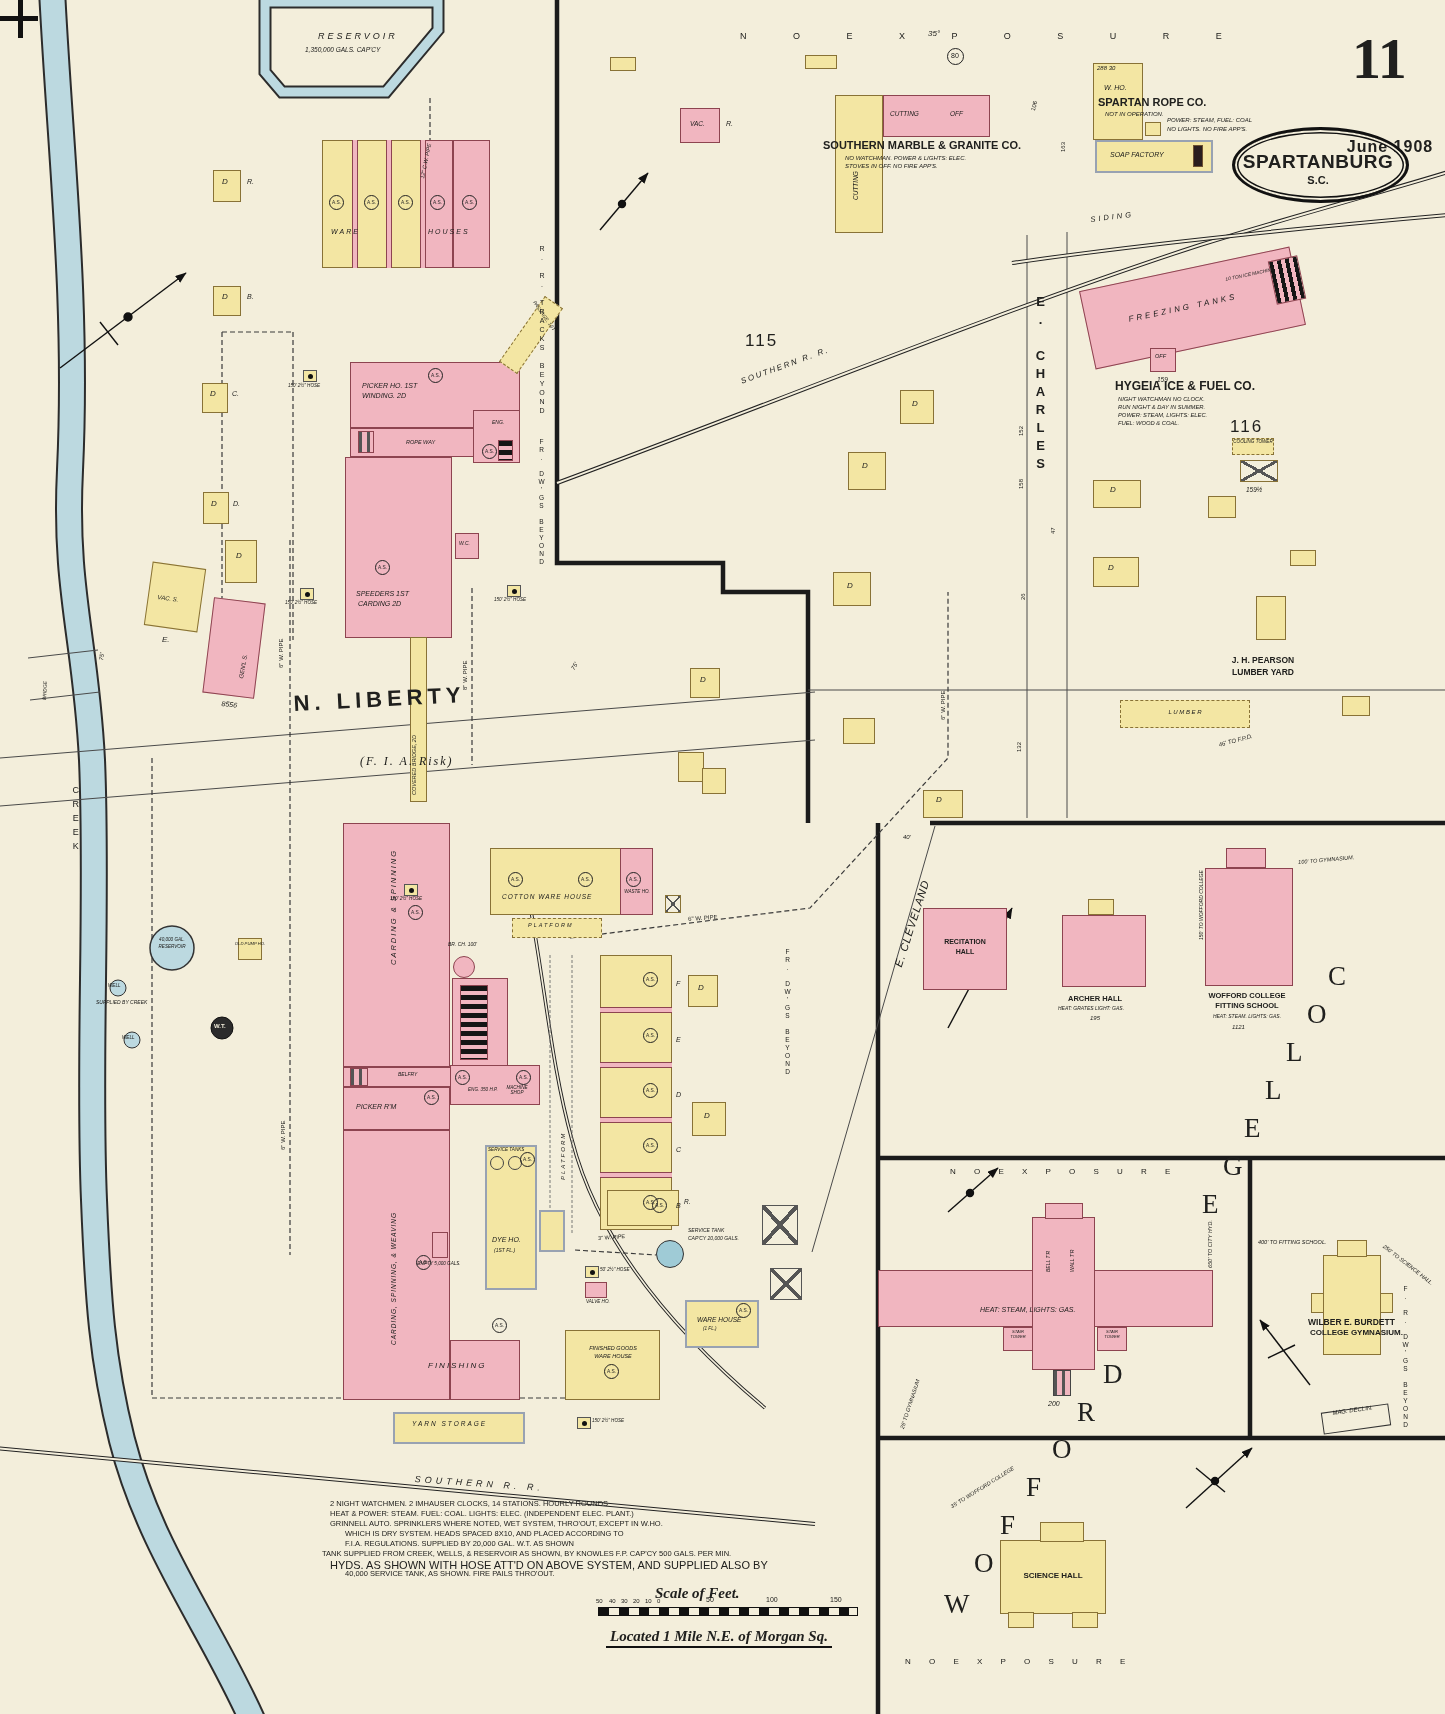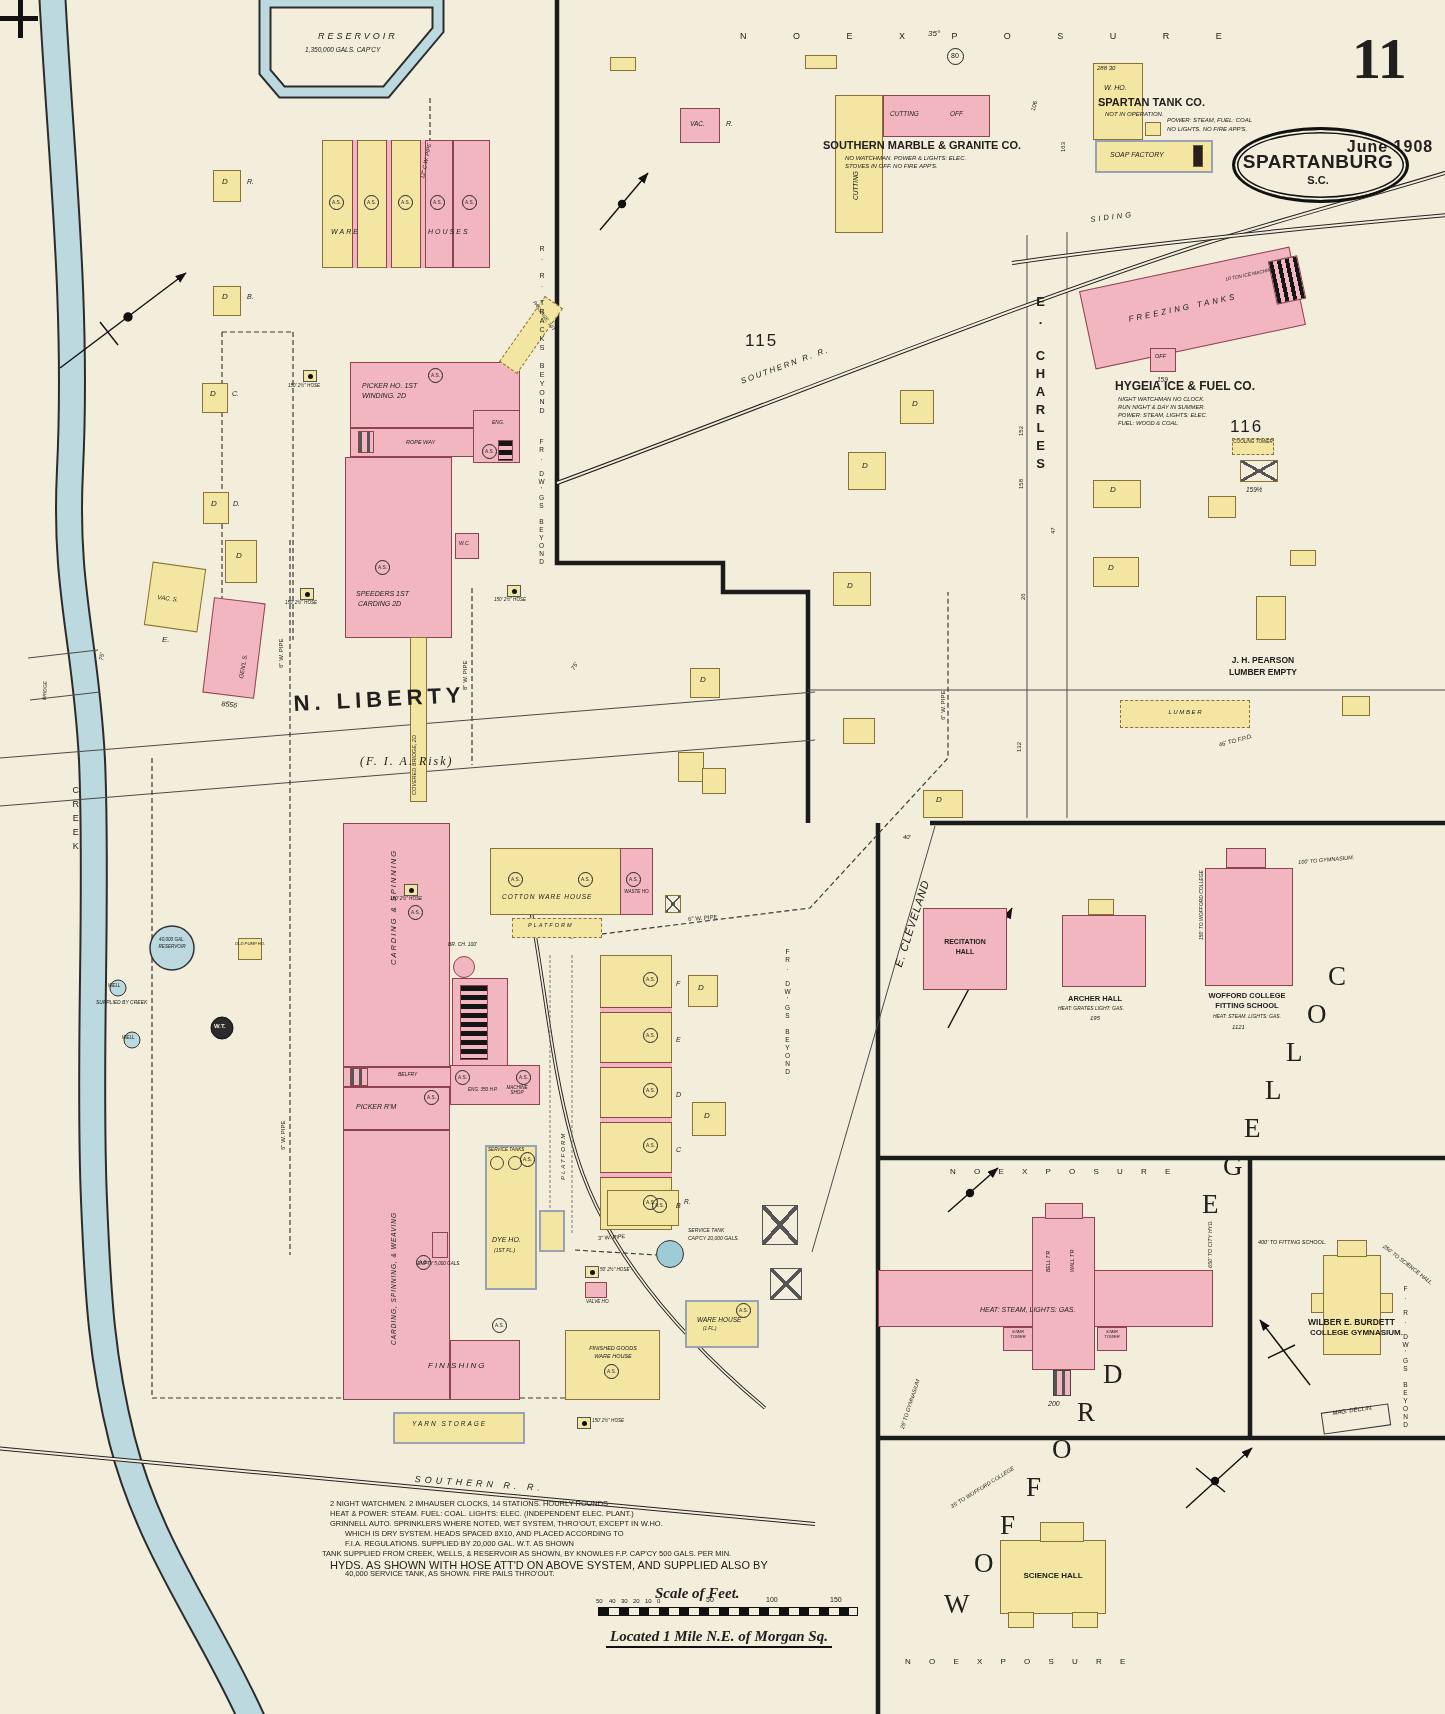--- a/index.html
+++ b/index.html
@@ -121,21 +121,21 @@
 <div class="l b c" style="left:1252px;top:175px;width:132px;font-size:11px">S.C.</div>
 
 <div class="l" style="left:740px;top:32px;font-size:9px;letter-spacing:22px">N O   E X P O S U R E</div>
 <div class="l i" style="left:928px;top:30px;font-size:8px">35°</div>
 <div class="circ" style="left:947px;top:48px;width:17px;height:17px;border:1.2px solid #222"></div>
 <div class="l" style="left:951px;top:52px;font-size:7px">80</div>
 
 <div class="bldg y" style="left:1093px;top:63px;width:50px;height:77px"></div>
 <div class="l i" style="left:1097px;top:65px;font-size:6px">288 30</div>
 <div class="l i" style="left:1104px;top:84px;font-size:7px">W. HO.</div>
-<div class="l b" style="left:1098px;top:97px;font-size:11px">SPARTAN TANK CO.</div>
+<div class="l b" style="left:1098px;top:97px;font-size:11px">SPARTAN ROPE CO.</div>
 <div class="l i" style="left:1105px;top:111px;font-size:6px">NOT IN OPERATION.</div>
 <div class="bldg y" style="left:1145px;top:122px;width:16px;height:14px"></div>
 <div class="l i" style="left:1167px;top:117px;font-size:6px">POWER: STEAM, FUEL: COAL</div>
 <div class="l i" style="left:1167px;top:126px;font-size:6px">NO LIGHTS. NO FIRE APP'S.</div>
 <div class="bldg y g" style="left:1095px;top:140px;width:118px;height:33px"></div>
 <div class="l i" style="left:1110px;top:151px;font-size:7px">SOAP FACTORY</div>
 <div class="bldg" style="left:1193px;top:145px;width:10px;height:22px;background:#2a1e1e"></div>
 <div class="l" style="left:1060px;top:152px;font-size:6px;transform:rotate(-90deg)">163</div>
 
 <div class="bldg y" style="left:610px;top:57px;width:26px;height:14px"></div>
@@ -202,21 +202,21 @@
 <div class="l i" style="left:704px;top:1112px;font-size:8px">D</div>
 <div class="bldg y" style="left:1093px;top:480px;width:48px;height:28px"></div>
 <div class="l i" style="left:1110px;top:486px;font-size:8px">D</div>
 <div class="bldg y" style="left:1093px;top:557px;width:46px;height:30px"></div>
 <div class="l i" style="left:1108px;top:564px;font-size:8px">D</div>
 <div class="bldg y" style="left:1208px;top:496px;width:28px;height:22px"></div>
 <div class="bldg y" style="left:1290px;top:550px;width:26px;height:16px"></div>
 <div class="bldg y" style="left:1342px;top:696px;width:28px;height:20px"></div>
 
 <div class="l b c" style="left:1215px;top:656px;width:96px;font-size:8.5px">J. H. PEARSON</div>
-<div class="l b c" style="left:1215px;top:668px;width:96px;font-size:8.5px">LUMBER EMPTY</div>
+<div class="l b c" style="left:1215px;top:668px;width:96px;font-size:8.5px">LUMBER YARD</div>
 <div class="bldg y dsh" style="left:1120px;top:700px;width:130px;height:28px"></div>
 <div class="l i c" style="left:1150px;top:709px;width:70px;font-size:6px">L U M B E R</div>
 <div class="bldg y" style="left:1256px;top:596px;width:30px;height:44px"></div>
 <div class="l i" style="left:1218px;top:742px;font-size:6px;transform:rotate(-15deg)">46' TO F.P.D.</div>
 <div class="l vert" style="left:1292px;top:415px;font-size:8px;letter-spacing:3px"></div>
 
 <div class="l i" style="left:318px;top:32px;font-size:9px;letter-spacing:3px">RESERVOIR</div>
 <div class="l i" style="left:305px;top:46px;font-size:6.5px">1,350,000 GALS. CAP'CY</div>
 <div class="l i" style="left:420px;top:178px;font-size:5.5px;transform:rotate(-78deg)">12" C.W. PIPE</div>
 

